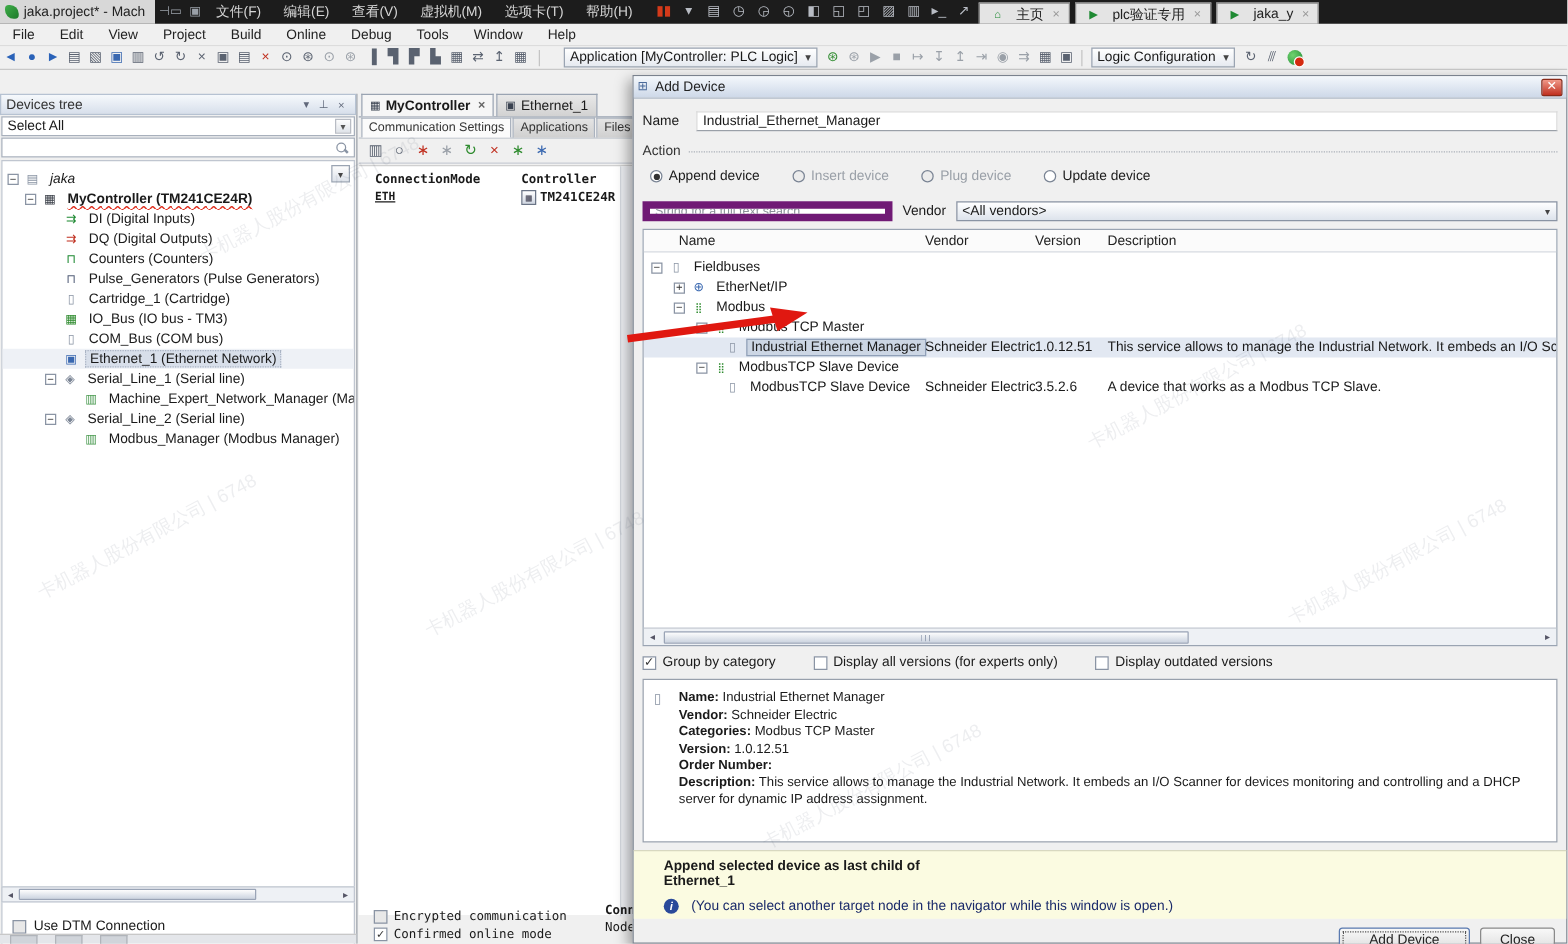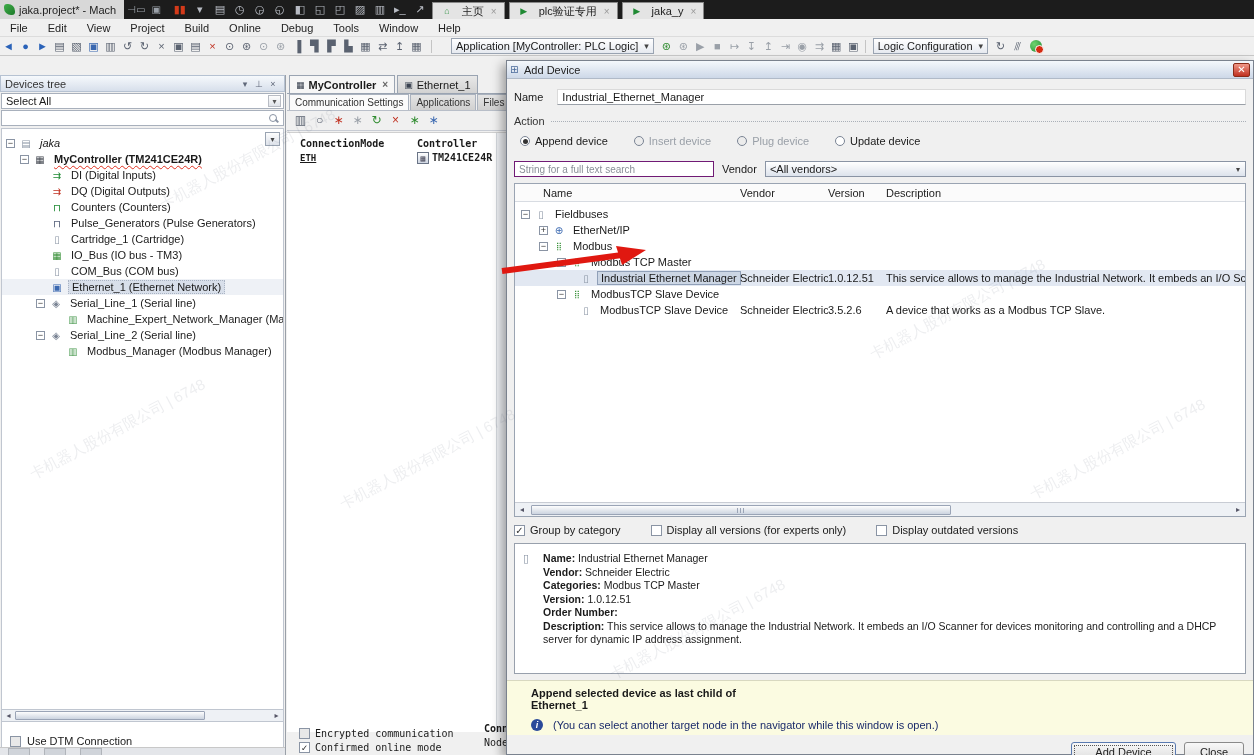--- a/index.html
+++ b/index.html
@@ -102,21 +102,21 @@
   .fld{flex:1;height:16px;background:#fff;border:1px solid #dadada;border-bottom:1px solid #9aa0a8;padding:0 4px;line-height:15px}
   .grp{display:flex;align-items:center;margin-top:10px;gap:6px;color:#333}
   .grp .dots{flex:1;border-top:1px dotted #aab0b8;height:1px}
   .radio-row{display:flex;align-items:center;gap:26px;margin:8px 0 0 6px}
   .radio{display:flex;align-items:center;gap:5px}
   .rdot{width:10px;height:10px;border:1px solid #7a8494;border-radius:50%;background:#fff;display:inline-flex;align-items:center;justify-content:center}
   .rdot i{width:5px;height:5px;border-radius:50%;background:#333;display:block}
   .radio.disabled{color:#9aa0a8}
   .radio.disabled .rdot{background:#ececec}
   .search-row{display:flex;align-items:center;margin-top:14px;gap:8px}
-  .search-in{width:200px;height:16px;border:1px solid #701a75;background:#fff;padding:0 4px;font:10px "Liberation Sans","DejaVu Sans",sans-serif;color:#222}
+  .search-in{width:200px;height:16px;border:6px solid #701a75;background:#fff;padding:0 4px;font:10px "Liberation Sans","DejaVu Sans",sans-serif;color:#222}
   .search-in::placeholder{color:#8a8f98}
   .vsel{flex:1;height:16px;border:1px solid #8a94a4;background:linear-gradient(#fff,#dde3ec);display:flex;align-items:center;padding-left:4px}
   .vsel .val{flex:1}
   .vsel .car{width:14px;text-align:center;font-size:8px;color:#444}
   .gtable{margin-top:6px;background:#fff;border:1px solid #9aa4b2;height:334px;position:relative;overflow:hidden}
   .ghead{display:flex;height:18px;align-items:center;border-bottom:1px solid #d8dce2;background:#fbfbfb;font-size:11px;color:#222}
   .gh-name{width:225px;padding-left:28px}.gh-vendor{width:88px}.gh-version{width:58px}.gh-desc{flex:1}
   .grow{display:flex;align-items:center;height:16px;white-space:nowrap}
   .grow.sel{background:#e2e8f2}
   .gc{overflow:hidden;white-space:nowrap}
@@ -149,20 +149,29 @@
 </head>
 <body>
 
 <div class="abs" id="vmbar">
   <div class="vm-chip">
     <span class="vm-logo"></span>
     <span>jaka.project* - Mach</span>
   </div>
   <span class="vm-small">⊣▭</span>
   <span class="vm-small">▣</span>
+  <div style="display:flex">
+
+  <span class="vm-menu">文件(F)</span>
+      <span class="vm-menu">编辑(E)</span>
+      <span class="vm-menu">查看(V)</span>
+      <span class="vm-menu">虚拟机(M)</span>
+      <span class="vm-menu">选项卡(T)</span>
+      <span class="vm-menu">帮助(H)</span>
+    </div>
   <div class="vm-icons">
 
   <span class="icon-g red">▮▮</span>
       <span class="icon-g">▾</span>
       <span class="icon-g">▤</span>
       <span class="icon-g">◷</span>
       <span class="icon-g">◶</span>
       <span class="icon-g">◵</span>
       <span class="icon-g">◧</span>
       <span class="icon-g">◱</span>

